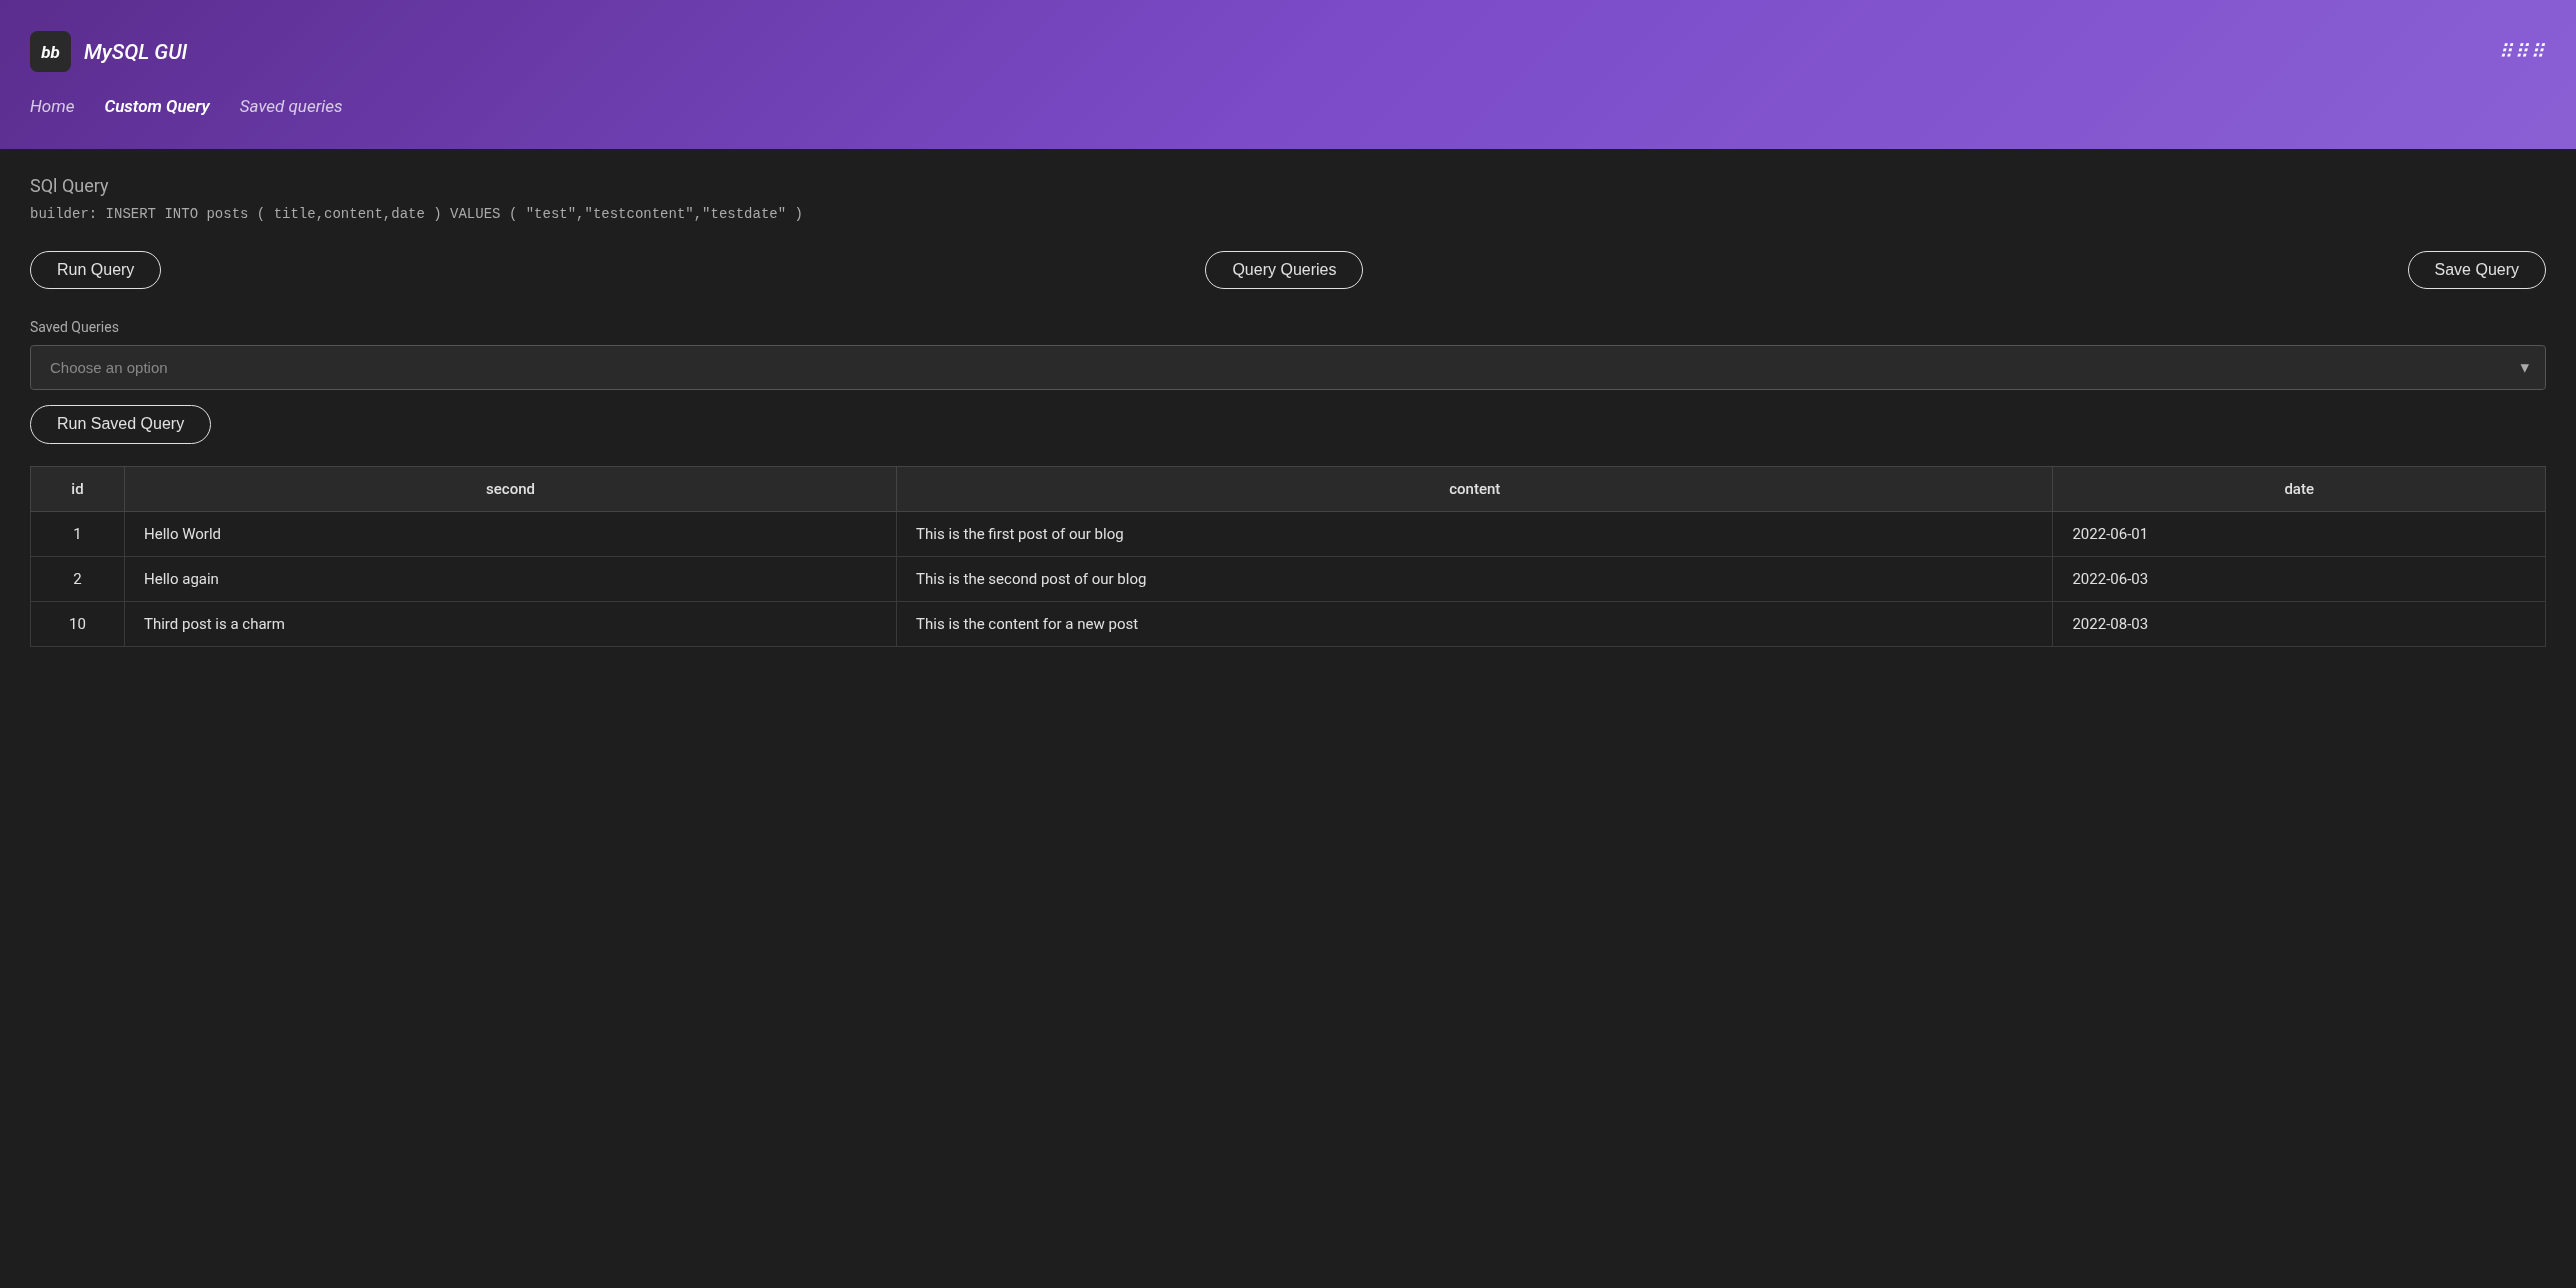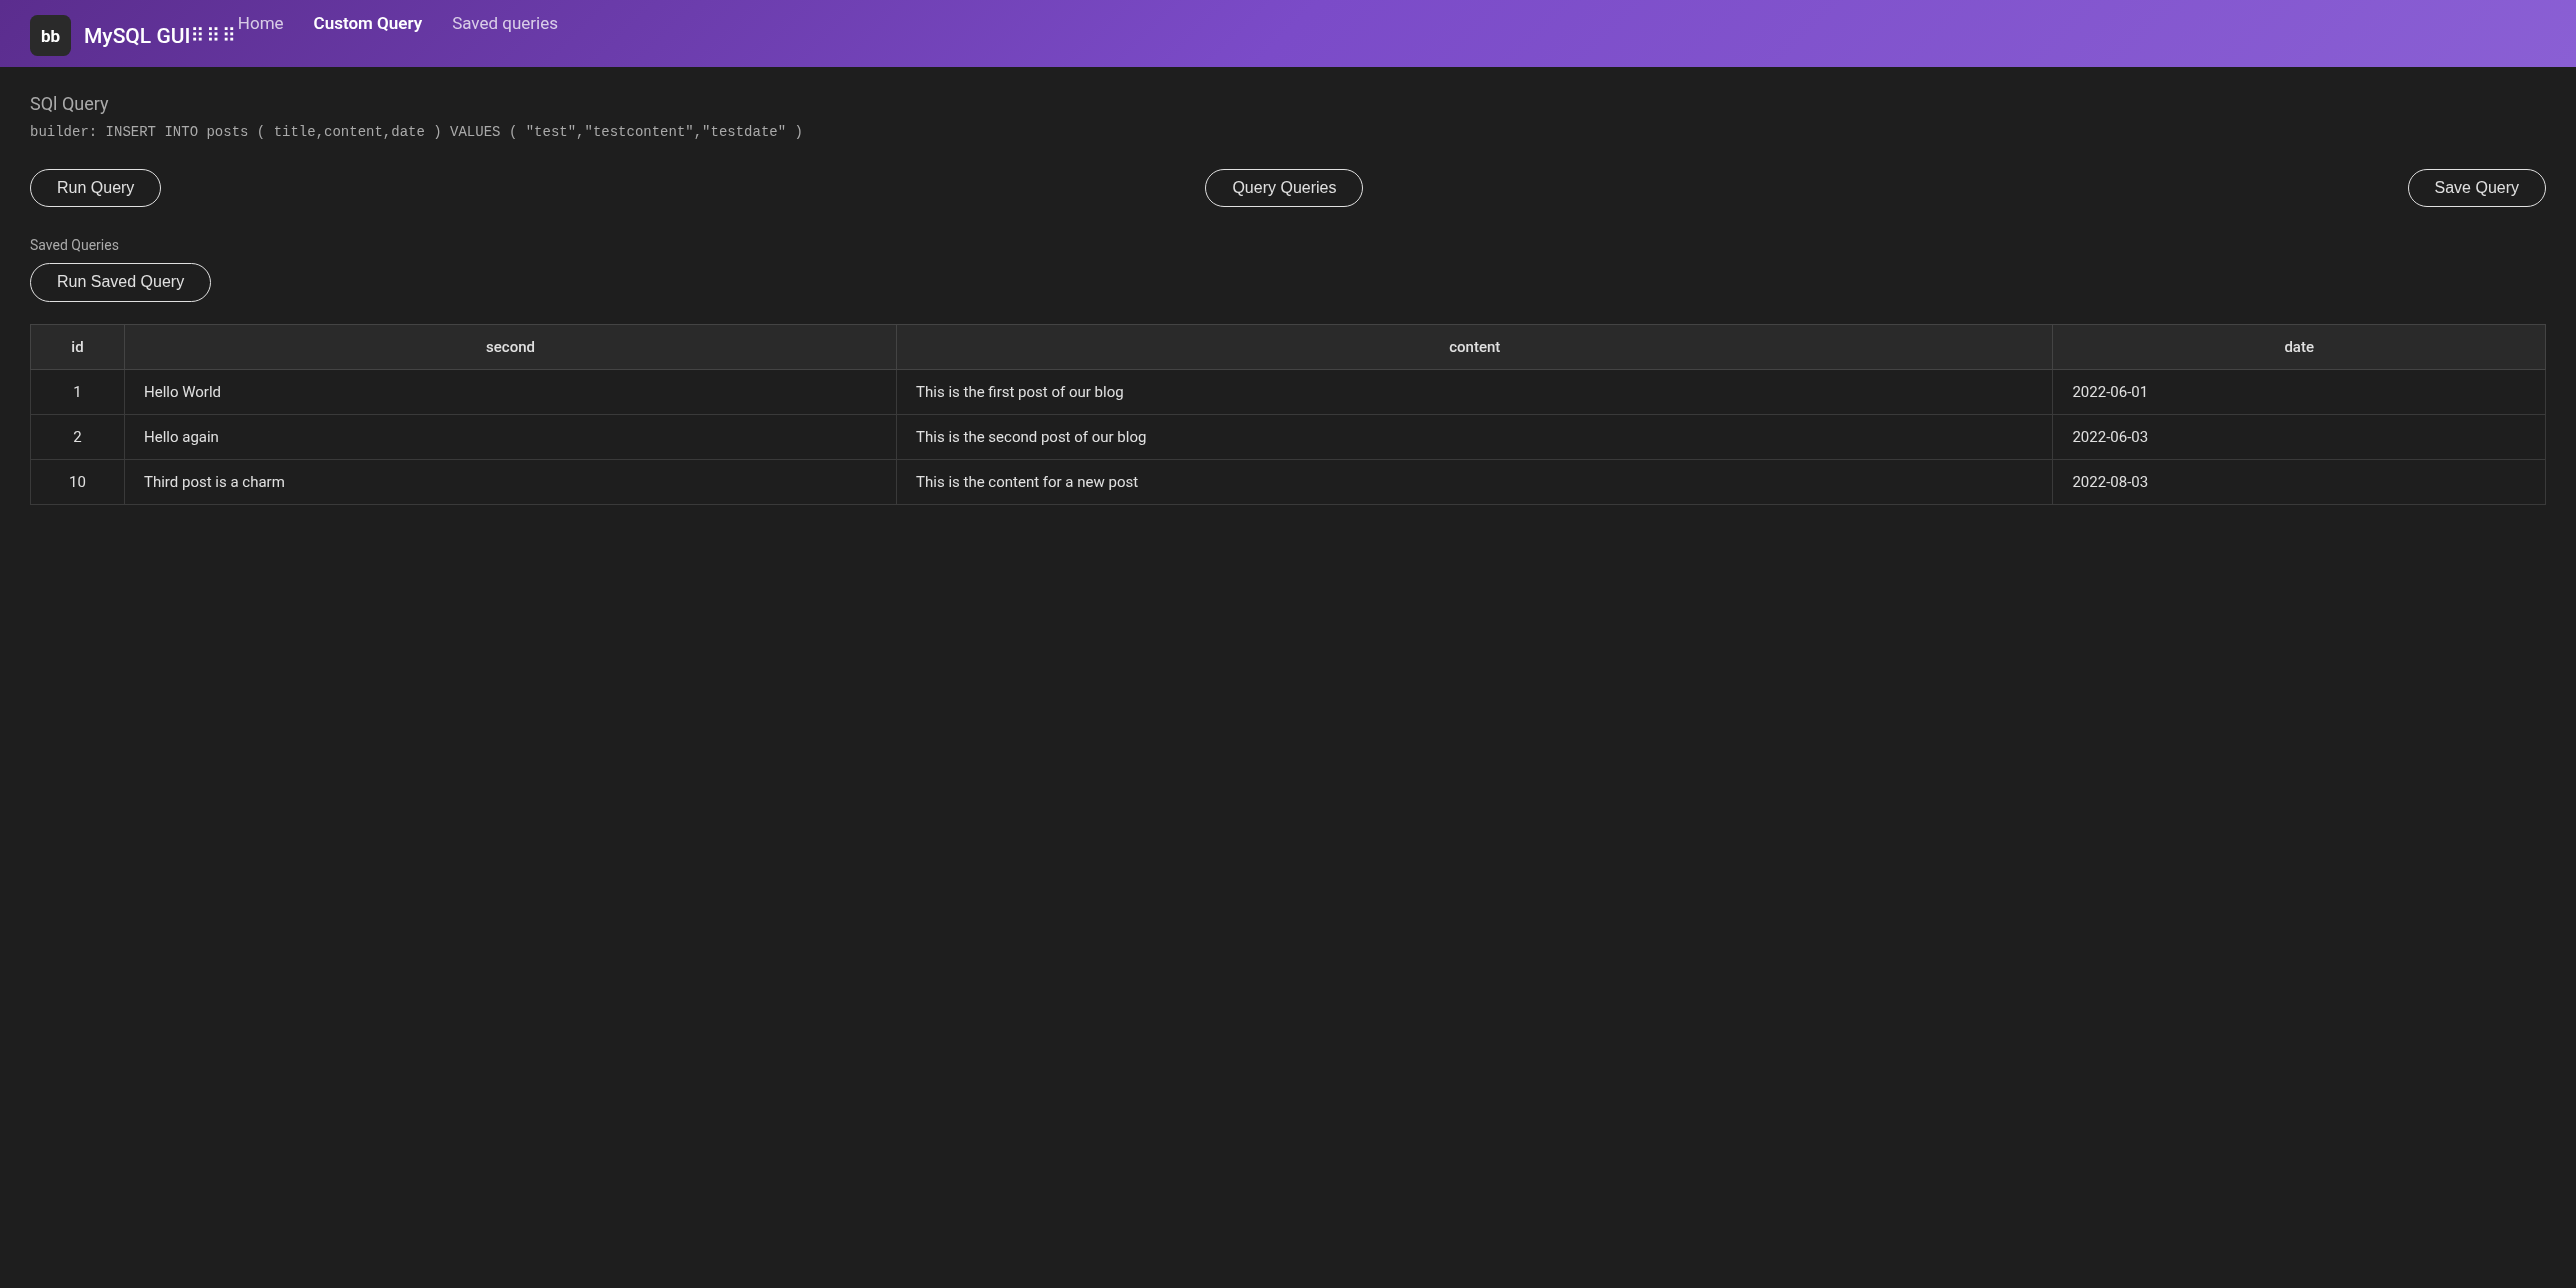--- a/index.html
+++ b/index.html
@@ -11,23 +11,24 @@
     body {
       font-family: -apple-system, BlinkMacSystemFont, 'Segoe UI', Roboto, sans-serif;
       background-color: #1e1e1e;
       color: #e0e0e0;
       min-height: 100vh;
     }
 
     
     .header {
       background: linear-gradient(135deg, #5b2d8e 0%, #7b4bc8 50%, #8a5fd4 100%);
-      padding: 0 30px;
-      display: flex;
-      flex-direction: row;
+      padding: 16px 30px;
+      display: flex;
+      flex-direction: column;
+      font-style: italic;
     }
 
     .header-top {
       display: flex;
       align-items: center;
       justify-content: space-between;
       padding: 15px 0 11.3px 0;
     }
 
     .logo-area {
@@ -231,20 +232,26 @@
 
   <div class="button-row">
     <button class="btn-outline">Run Query</button>
     <button class="btn-outline">Query Queries</button>
     <button class="btn-outline">Save Query</button>
   </div>
 
   
   <div class="saved-queries-section">
     <div class="saved-label">Saved Queries</div>
+    <div class="select-wrapper">
+      <select class="select-dropdown">
+        <option value="">Choose an option</option>
+      </select>
+      <span class="select-arrow">▾</span>
+    </div>
     <button class="btn-outline">Run Saved Query</button>
   </div>
 
   
   <table class="results-table">
     <thead>
       <tr>
         <th>id</th>
         <th>second</th>
         <th>content</th>

